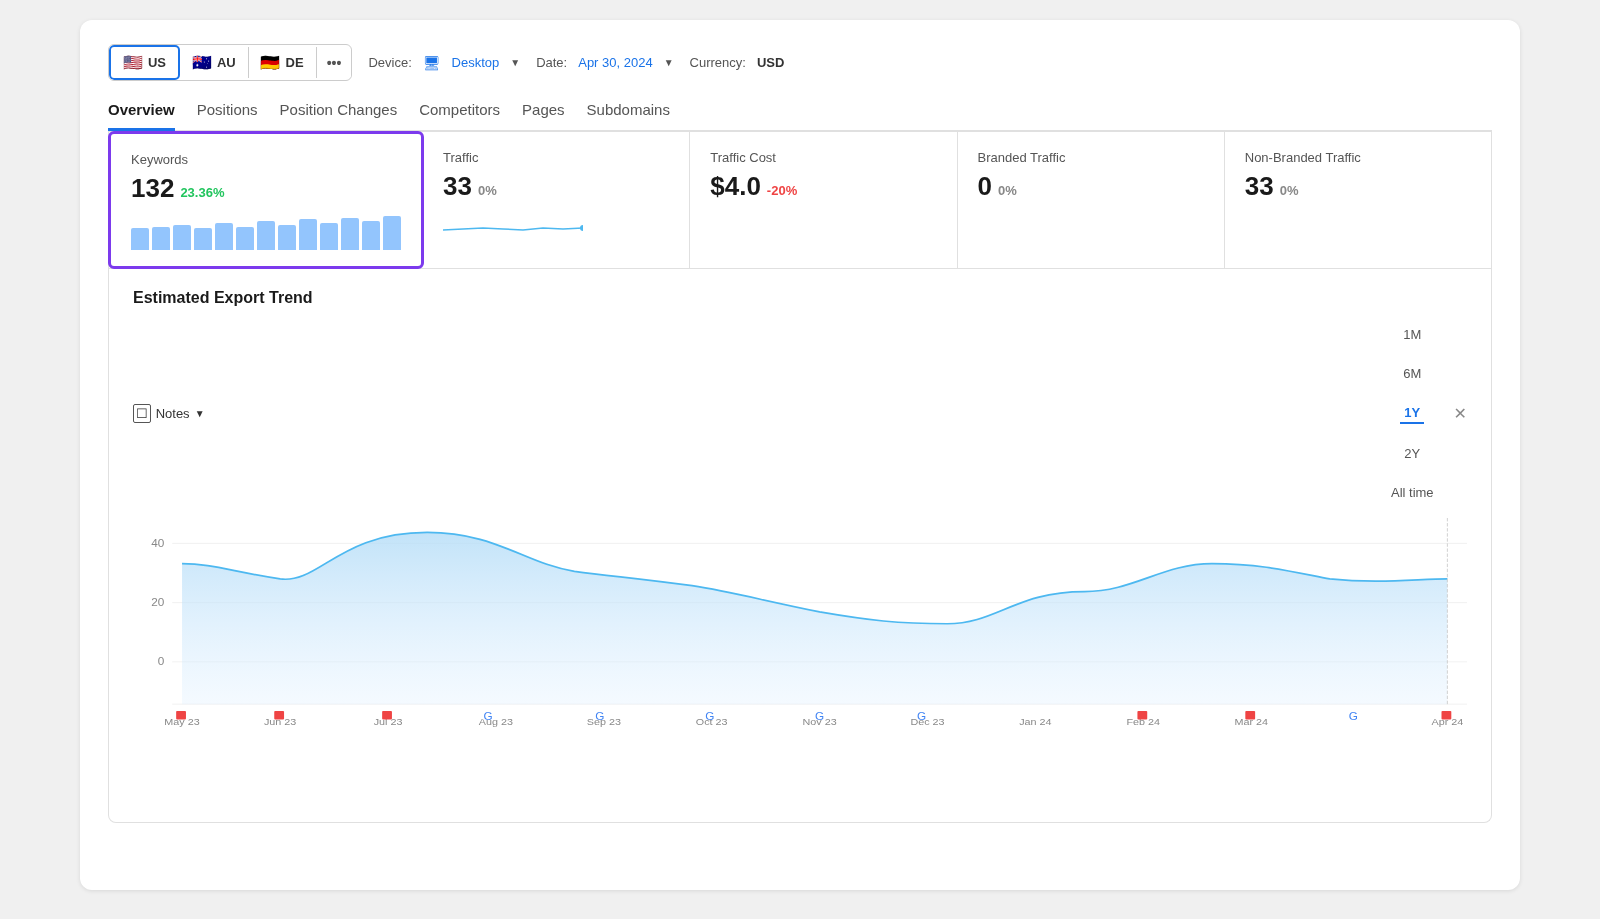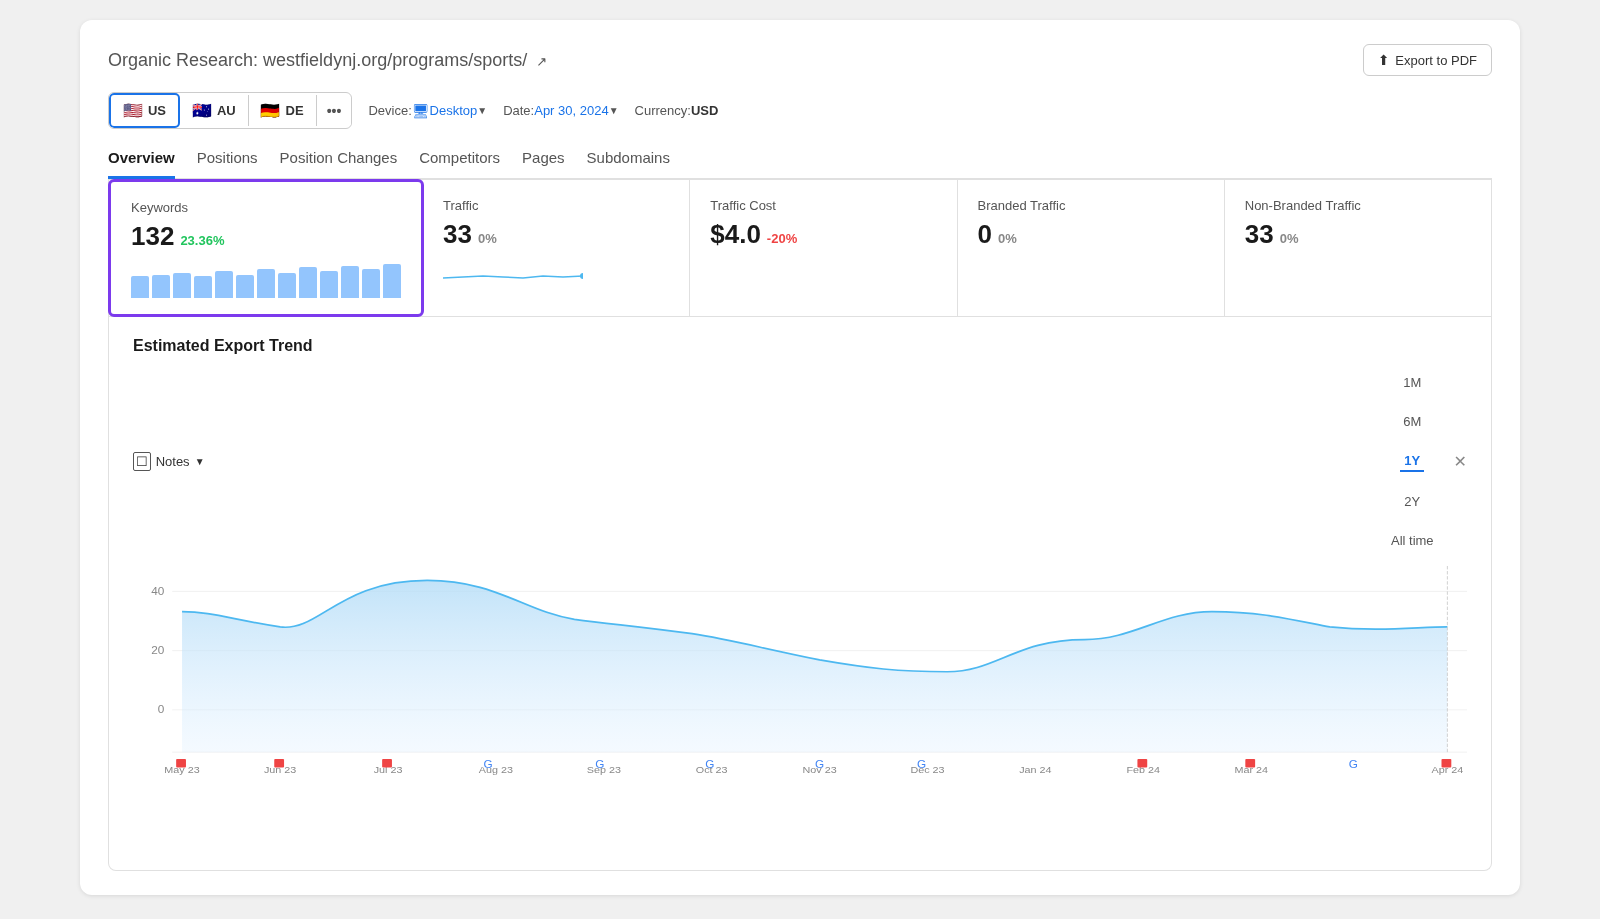--- a/index.html
+++ b/index.html
@@ -89,21 +89,21 @@
     .more-btn {
       padding: 6px 10px;
       font-size: 14px;
       cursor: pointer;
       background: #fff;
       color: #555;
     }
     .control-item {
       display: flex;
       align-items: center;
-      gap: 0;
+      gap: 11px;
       font-size: 13px;
       color: #333;
     }
     .control-item .label { color: #555; }
     .control-item .value {
       color: #1a73e8;
       font-weight: 500;
       cursor: pointer;
     }
     .control-item .value.black { color: #333; font-weight: 600; }
@@ -259,31 +259,20 @@
     .chart-area svg {
       width: 100%;
       height: 100%;
     }
   </style>
 </head>
 <body>
 
 <div class="main-container">
 
-  <div class="header-row">
-    <div class="page-title">
-      <span>Organic Research:</span>
-      <span style="font-weight:400; color:#555;">westfieldynj.org/programs/sports/</span>
-      <span class="title-link-icon">↗</span>
-    </div>
-    <button class="export-btn">
-      <span style="font-size:14px;">⬆</span>
-      <span>Export to PDF</span>
-    </button>
-  </div>
 
   <div class="controls-row">
     <div class="country-tabs">
       <div class="country-tab active">
         <span class="flag">🇺🇸</span>
         <span>US</span>
       </div>
       <div class="country-tab">
         <span class="flag">🇦🇺</span>
         <span>AU</span>

